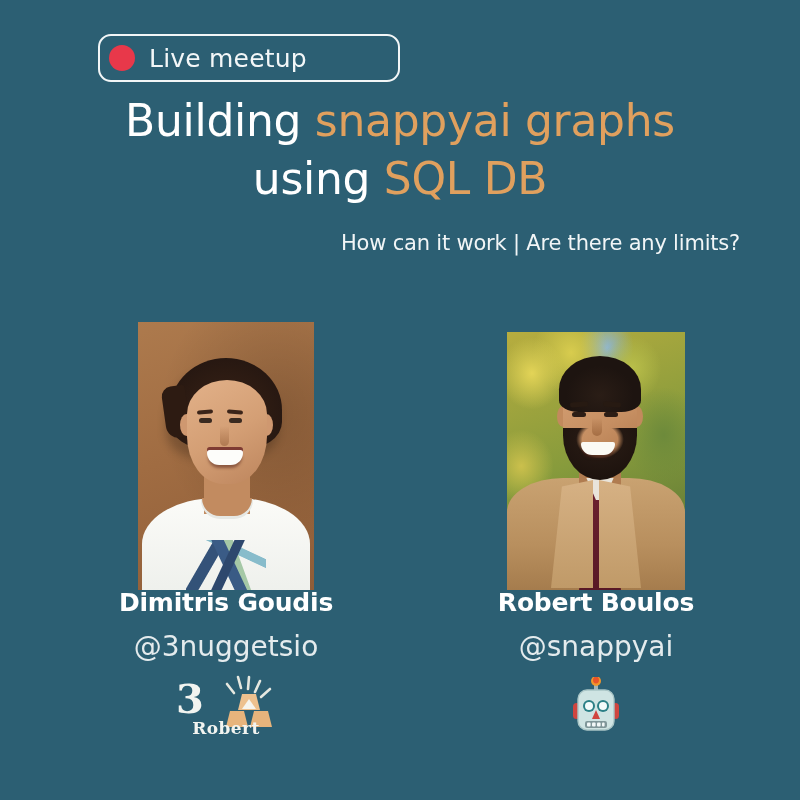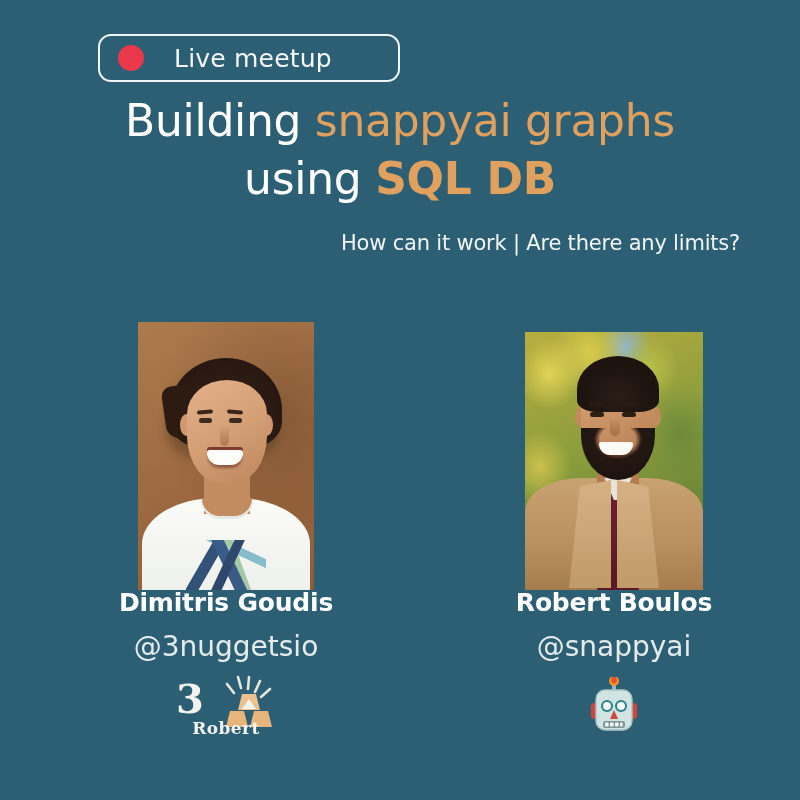--- a/index.html
+++ b/index.html
@@ -22,22 +22,22 @@
     position: absolute;
     left: 98px;
     top: 34px;
     width: 302px;
     height: 48px;
     box-sizing: border-box;
     border: 2px solid #f2f6f7;
     border-radius: 13px;
     display: flex;
     align-items: center;
-    padding-left: 18px;
-    gap: 30px;
+    padding-left: 9px;
+    gap: 14px;
   }
   .live-dot {
     width: 26px;
     height: 26px;
     border-radius: 50%;
     background: #e8384a;
     flex: 0 0 auto;
   }
   .live-label {
     color: #f3f7f8;
@@ -52,21 +52,21 @@
     left: 0;
     top: 92px;
     width: 800px;
     text-align: center;
     color: #ffffff;
     font-size: 44px;
     line-height: 58px;
     letter-spacing: -0.3px;
   }
   .headline .accent { color: #e0a05e; }
-  .headline .accent-bold { color: #e0a05e; font-weight: bold; }
+  .headline .accent-bold { color: #e0a05e; font-weight: normal; }
   .headline .line2 { display: block; }
 
   
   .subtitle {
     position: absolute;
     left: 60px;
     top: 218px;
     width: 680px;
     text-align: right;
     color: #f1f5f6;
@@ -76,21 +76,21 @@
   }
 
   
   .speaker {
     position: absolute;
     top: 320px;
     width: 360px;
     text-align: center;
   }
   .speaker.left  { left: 46px; }
-  .speaker.right { left: 434px; }
+  .speaker.right { left: 416px; }
 
   .photo-wrap {
     position: relative;
     margin: 0 auto;
     overflow: hidden;
     background: #9a6b43;
   }
   .photo-wrap.left-photo  { width: 176px; height: 268px; margin-top: 2px; }
   .photo-wrap.right-photo { width: 178px; height: 258px; margin-top: 12px; }
 

